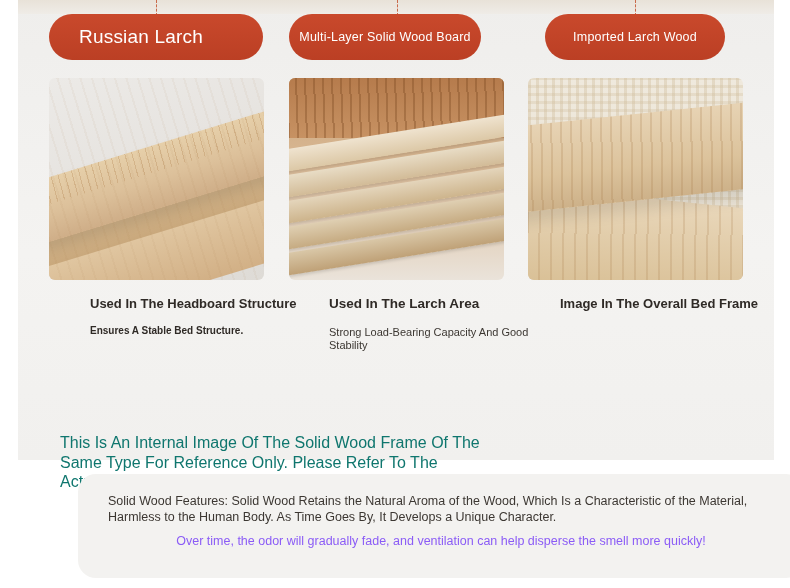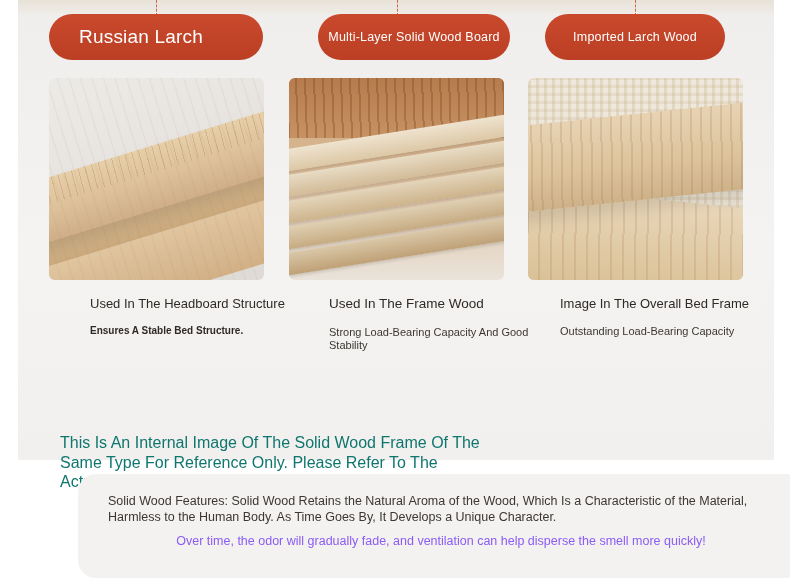--- a/index.html
+++ b/index.html
@@ -72,21 +72,21 @@
   .pill.p1 {
     left: 49px;
     width: 214px;
     font-size: 19px;
     text-align: left;
     justify-content: flex-start;
     padding-left: 30px;
     line-height: 1.05;
   }
   .pill.p2 {
-    left: 318px;
+    left: 289px;
     width: 192px;
   }
   .pill.p3 {
     left: 545px;
     width: 180px;
   }
   
   .cards {
     position: absolute;
     top: 78px;
@@ -252,21 +252,21 @@
   }
   .cap {
     position: absolute;
     width: 230px;
   }
   .cap.k1 { left: 90px; }
   .cap.k2 { left: 329px; }
   .cap.k3 { left: 560px; }
   .cap .t1 {
     font-size: 13.5px;
-    font-weight: normal;
+    font-weight: bold;
     color: #2f2a26;
     line-height: 1.18;
     margin: 0 0 14px 0;
   }
   .cap .t2 {
     font-size: 11px;
     color: #3c3732;
     line-height: 1.2;
     margin: 0;
   }
@@ -382,26 +382,25 @@
       </div>
     </div>
   </div>
 
   <div class="captions">
     <div class="cap k1">
       <p class="t1">Used In The Headboard Structure</p>
       <p class="t2">Ensures A Stable Bed Structure.</p>
     </div>
     <div class="cap k2">
-      <p class="t1">Used In The Frame Wood</p>
+      <p class="t1">Used In The Larch Area</p>
       <p class="t2">Strong Load-Bearing Capacity And Good Stability</p>
     </div>
     <div class="cap k3">
       <p class="t1">Image In The Overall Bed Frame</p>
-      <p class="t2">Outstanding Load-Bearing Capacity</p>
     </div>
   </div>
 
   <div class="note">This Is An Internal Image Of The Solid Wood Frame Of The Same Type For Reference Only. Please Refer To The Actual Product!</div>
 
   <div class="edge-fade-l"></div>
   <div class="edge-fade-r"></div>
 
   <div class="bottom-box">
     <div class="bb-l1">Solid Wood Features: Solid Wood Retains the Natural Aroma of the Wood, Which Is a Characteristic of the Material, Harmless to the Human Body. As Time Goes By, It Develops a Unique Character.</div>

